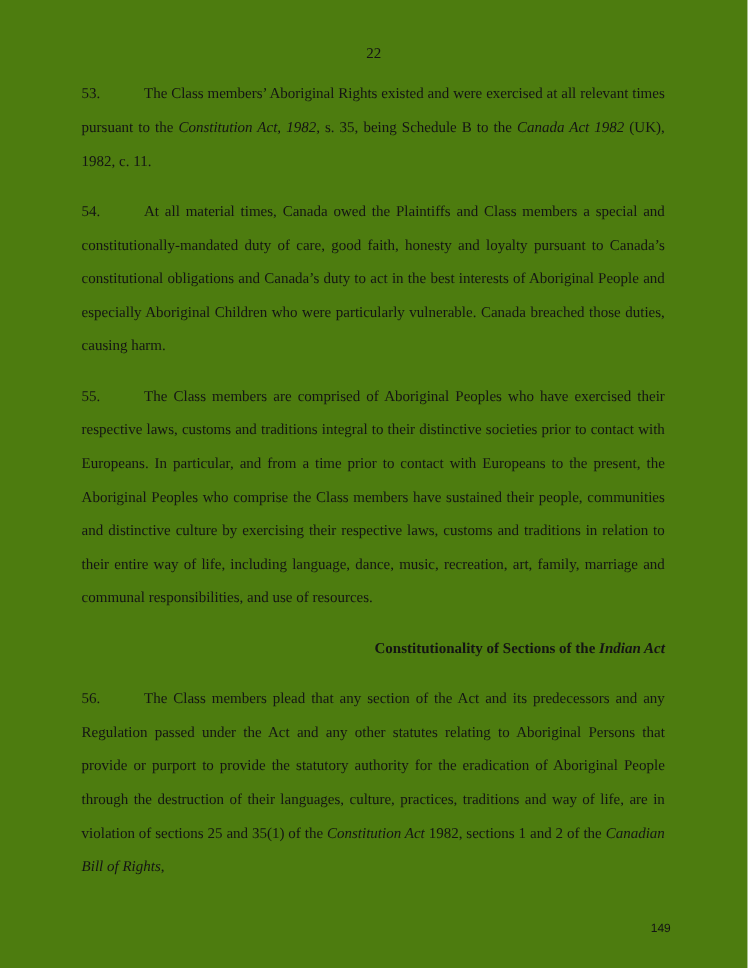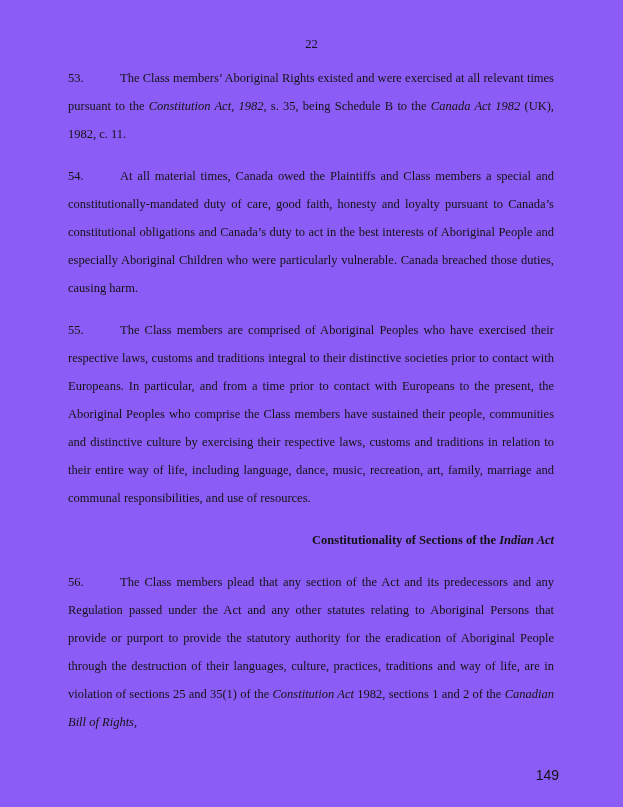--- a/index.html
+++ b/index.html
@@ -4,21 +4,21 @@
 <style>
   html, body {
     margin: 0;
     padding: 0;
     background: #ffffff;
   }
   .page {
     position: relative;
     width: 623px;
     height: 807px;
-    background: #8b5cf6;
+    background: #4d7c0f;
     font-family: "Liberation Serif", "DejaVu Serif", serif;
     color: #141414;
     box-sizing: border-box;
     padding-top: 38px;
     overflow: hidden;
   }
   .page-header {
     text-align: center;
     font-size: 12.5px;
     line-height: 13px;
@@ -46,21 +46,21 @@
     font-weight: bold;
     text-align: right;
   }
   .italic { font-style: italic; }
   .bold   { font-weight: bold; }
   .page-footer {
     position: absolute;
     right: 64px;
     bottom: 26px;
     font-family: "Liberation Sans", "DejaVu Sans", sans-serif;
-    font-size: 14px;
+    font-size: 10px;
     line-height: 12px;
   }
 </style>
 </head>
 <body>
 
 <div class="page">
 
   <div class="page-header">
     <span>22</span>

